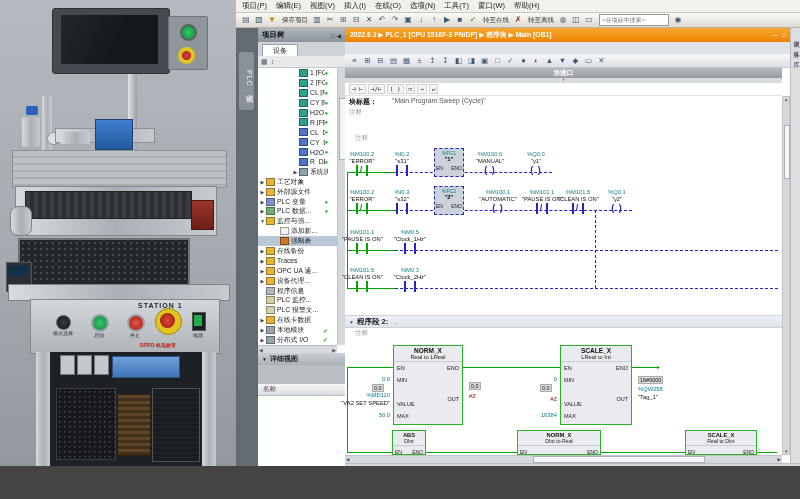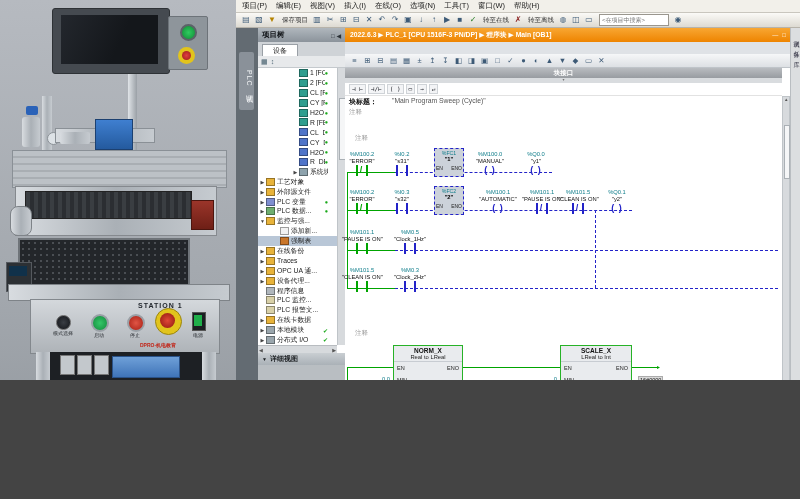--- a/index.html
+++ b/index.html
@@ -1,16 +1,16 @@
 <!DOCTYPE html>
 <html><head>
 <meta charset="utf-8">
 <style>
   html,body{margin:0;padding:0;background:#444;}
-  #app{position:relative;width:800px;height:380px;overflow:hidden;background:#fff;
+  #app{position:relative;width:800px;height:466px;overflow:hidden;background:#fff;
        font-family:"Liberation Sans","DejaVu Sans",sans-serif;font-size:10px;cursor:default;}
   .ab{position:absolute;}
   
   .photo{left:0;top:0;width:236px;height:499px;background:linear-gradient(#b6bac0,#a2a7ad 60%,#8f959b);}
   .ph{position:absolute;}
   .metal{background:linear-gradient(90deg,#d8dce0,#aab0b6 50%,#c6cbd0);}
   .tinytxt{font-size:5px;color:#2a2e33;text-align:center;line-height:6px;}
   
   .menubar{left:236px;top:0;width:564px;height:13px;background:#f2f0ea;border-bottom:1px solid #c9c6be;display:flex;align-items:center;padding-left:6px;box-sizing:border-box;}
   .menu-item{font-size:7.5px;color:#222;margin-right:9px;white-space:nowrap;}
@@ -589,20 +589,25 @@
     <div class="laddr">%M101.5</div>
     <div>"CLEAN IS ON"</div>
     <div class="csym on"></div>
   </div>
   <div class="lel" style="left:390px;top:267px;">
     <div class="laddr">%M0.3</div>
     <div>"Clock_2Hz"</div>
     <div class="csym"></div>
   </div>
 
+  <div class="nethdr" style="top:315px;">
+    <span class="tri">▼</span>
+    <span class="nlab">程序段 2:</span>
+    <span class="nhint">...</span>
+  </div>
   <div class="ab cmt" style="left:355px;top:329px;">注释</div>
 
   <div class="vrail" style="left:347px;top:367px;height:85px;"></div>
   <div class="wire t" style="left:347px;top:367px;width:46px;"></div>
   <div class="wire t" style="left:463px;top:367px;width:97px;"></div>
   <div class="wire t" style="left:632px;top:367px;width:26px;"></div>
   <span class="garrow" style="left:656px;top:364px;">►</span>
   <div class="wire t" style="left:347px;top:452px;width:45px;"></div>
   <div class="wire t" style="left:426px;top:452px;width:91px;"></div>
   <div class="wire t" style="left:601px;top:452px;width:84px;"></div>

